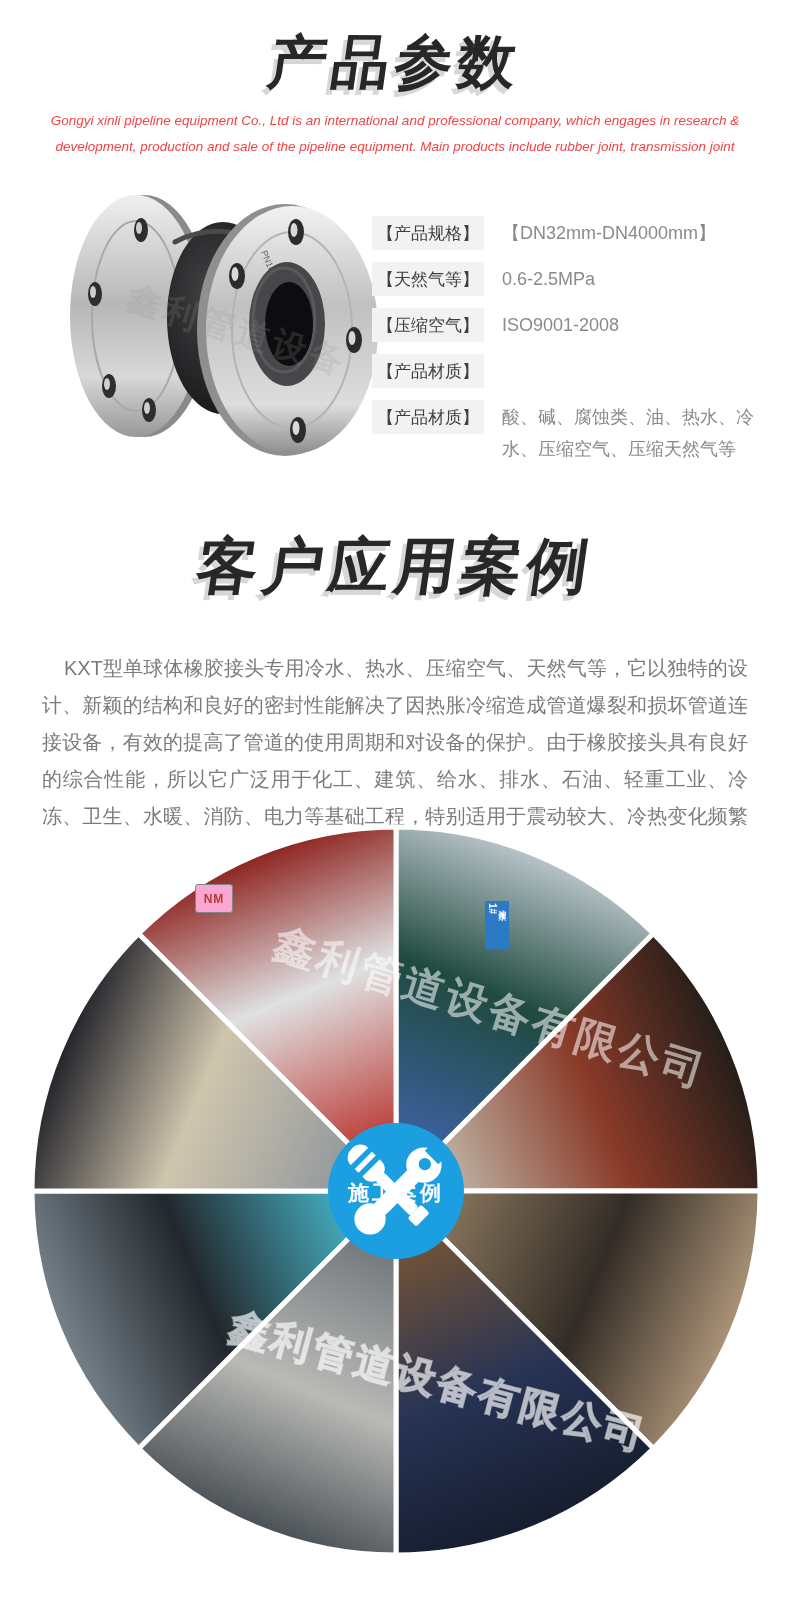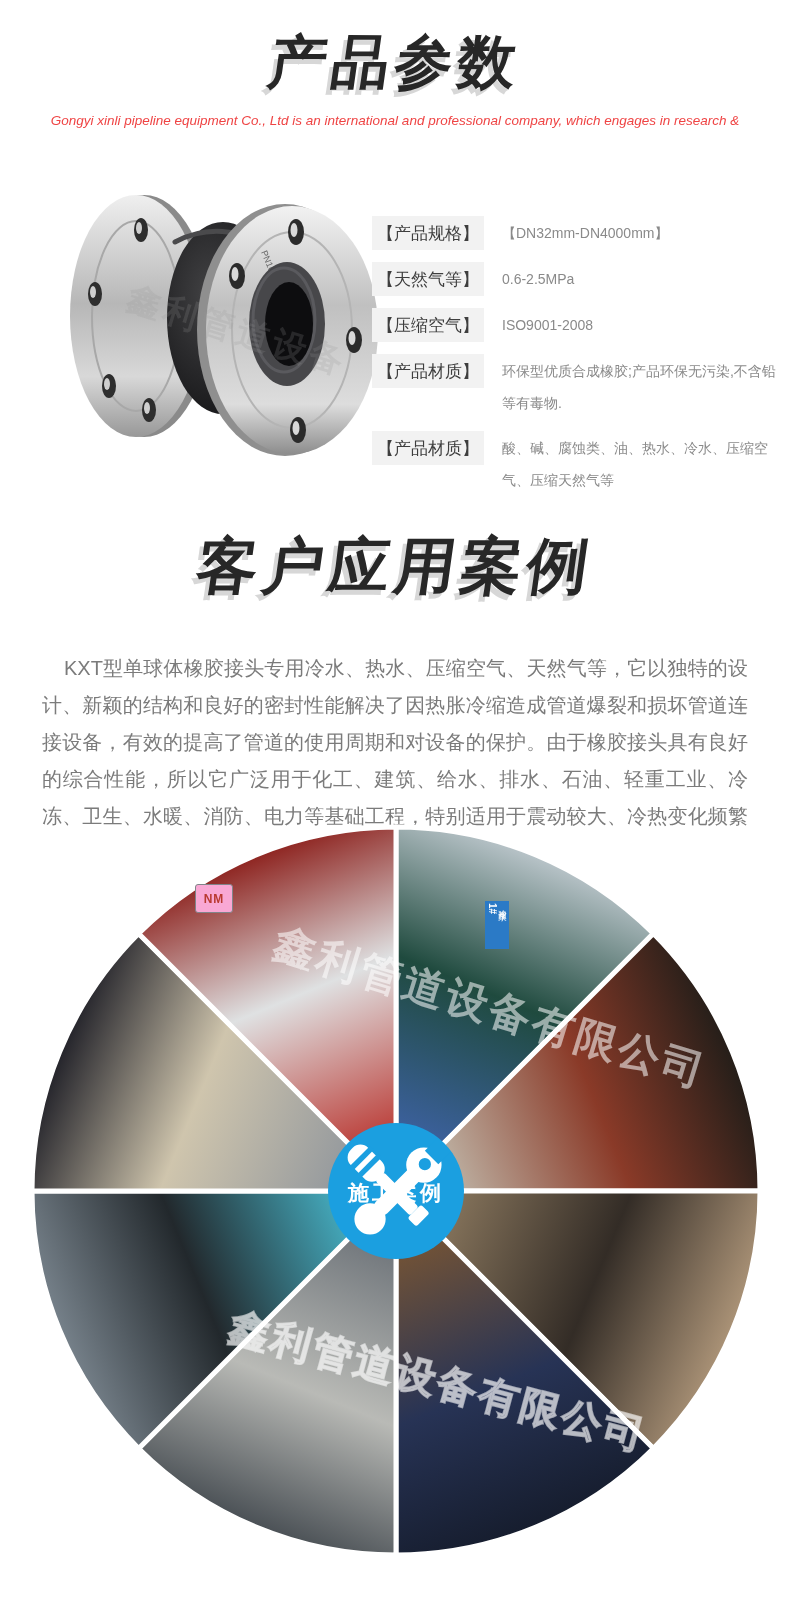--- a/index.html
+++ b/index.html
@@ -22,21 +22,21 @@
   .photo-watermark{position:absolute;left:58px;top:118px;transform:rotate(17deg);
     font-size:34px;font-weight:bold;letter-spacing:4px;color:rgba(150,150,150,0.20);
     white-space:nowrap;pointer-events:none;}
   
   .specs{position:absolute;left:372px;top:216px;width:412px;
     display:flex;flex-direction:column;gap:12px;}
   .spec-row{display:flex;align-items:flex-start;}
   .spec-label{flex:0 0 112px;height:34px;background:#f2f2f2;color:#3e3e3e;
     font-size:17px;display:flex;align-items:center;justify-content:center;
     white-space:nowrap;}
-  .spec-value{margin-left:18px;font-size:14px;color:#8a8a8a;line-height:32px;
+  .spec-value{margin-left:18px;font-size:18px;color:#8a8a8a;line-height:32px;
     padding-top:1px;max-width:278px;}
   
   .case-paragraph{position:absolute;top:650px;left:42px;width:706px;margin:0;
     font-size:20px;line-height:37px;color:#7b7b7b;
     text-align:justify;text-align-last:center;text-indent:1.1em;}
   
   .collage{position:absolute;left:27px;top:822px;width:738px;height:738px;
     border-radius:50%;overflow:hidden;}
   .collage svg{position:absolute;left:0;top:0;width:100%;height:100%;}
   .collage-watermark{position:absolute;white-space:nowrap;font-weight:bold;
@@ -64,21 +64,21 @@
   .badge-icon{width:62px;height:62px;margin-top:2px;}
   .badge-label{color:#ffffff;font-size:21px;font-weight:bold;letter-spacing:3px;
     margin-top:3px;white-space:nowrap;}
 </style>
 </head>
 <body>
 
 <h1 class="big-title" id="title-params"><span class="skew">产品参数</span></h1>
 
 <p class="subtitle"><span>Gongyi xinli pipeline equipment Co., Ltd is an international and professional company, which engages in research &amp;</span><br>
-</p>
+<span>development, production and sale of the pipeline equipment. Main products include rubber joint, transmission joint</span></p>
 
 <div class="product-figure">
   <svg viewBox="0 0 315 270">
     <defs>
       <linearGradient id="mL" x1="0" y1="0" x2="0" y2="1">
         <stop offset="0" stop-color="#efefef"></stop>
           <stop offset="0.45" stop-color="#b7b7b7"></stop>
         <stop offset="0.75" stop-color="#d8d8d8"></stop>
           <stop offset="1" stop-color="#989898"></stop>
       </linearGradient>
@@ -142,21 +142,20 @@
   <div class="spec-row">
     <div class="spec-label">【天然气等】</div>
     <div class="spec-value">0.6-2.5MPa</div>
   </div>
   <div class="spec-row">
     <div class="spec-label">【压缩空气】</div>
     <div class="spec-value">ISO9001-2008</div>
   </div>
   <div class="spec-row">
     <div class="spec-label">【产品材质】</div>
-    <div class="spec-value">环保型优质合成橡胶;产品环保无污染,不含铅等有毒物.</div>
   </div>
   <div class="spec-row">
     <div class="spec-label">【产品材质】</div>
     <div class="spec-value">酸、碱、腐蚀类、油、热水、冷水、压缩空气、压缩天然气等</div>
   </div>
 </div>
 
 <h2 class="big-title" id="title-cases"><span class="skew">客户应用案例</span></h2>
 
 <p class="case-paragraph">KXT型单球体橡胶接头专用冷水、热水、压缩空气、天然气等，它以独特的设计、新颖的结构和良好的密封性能解决了因热胀冷缩造成管道爆裂和损坏管道连接设备，有效的提高了管道的使用周期和对设备的保护。由于橡胶接头具有良好的综合性能，所以它广泛用于化工、建筑、给水、排水、石油、轻重工业、冷冻、卫生、水暖、消防、电力等基础工程，特别适用于震动较大、冷热变化频繁的管道。</p>

